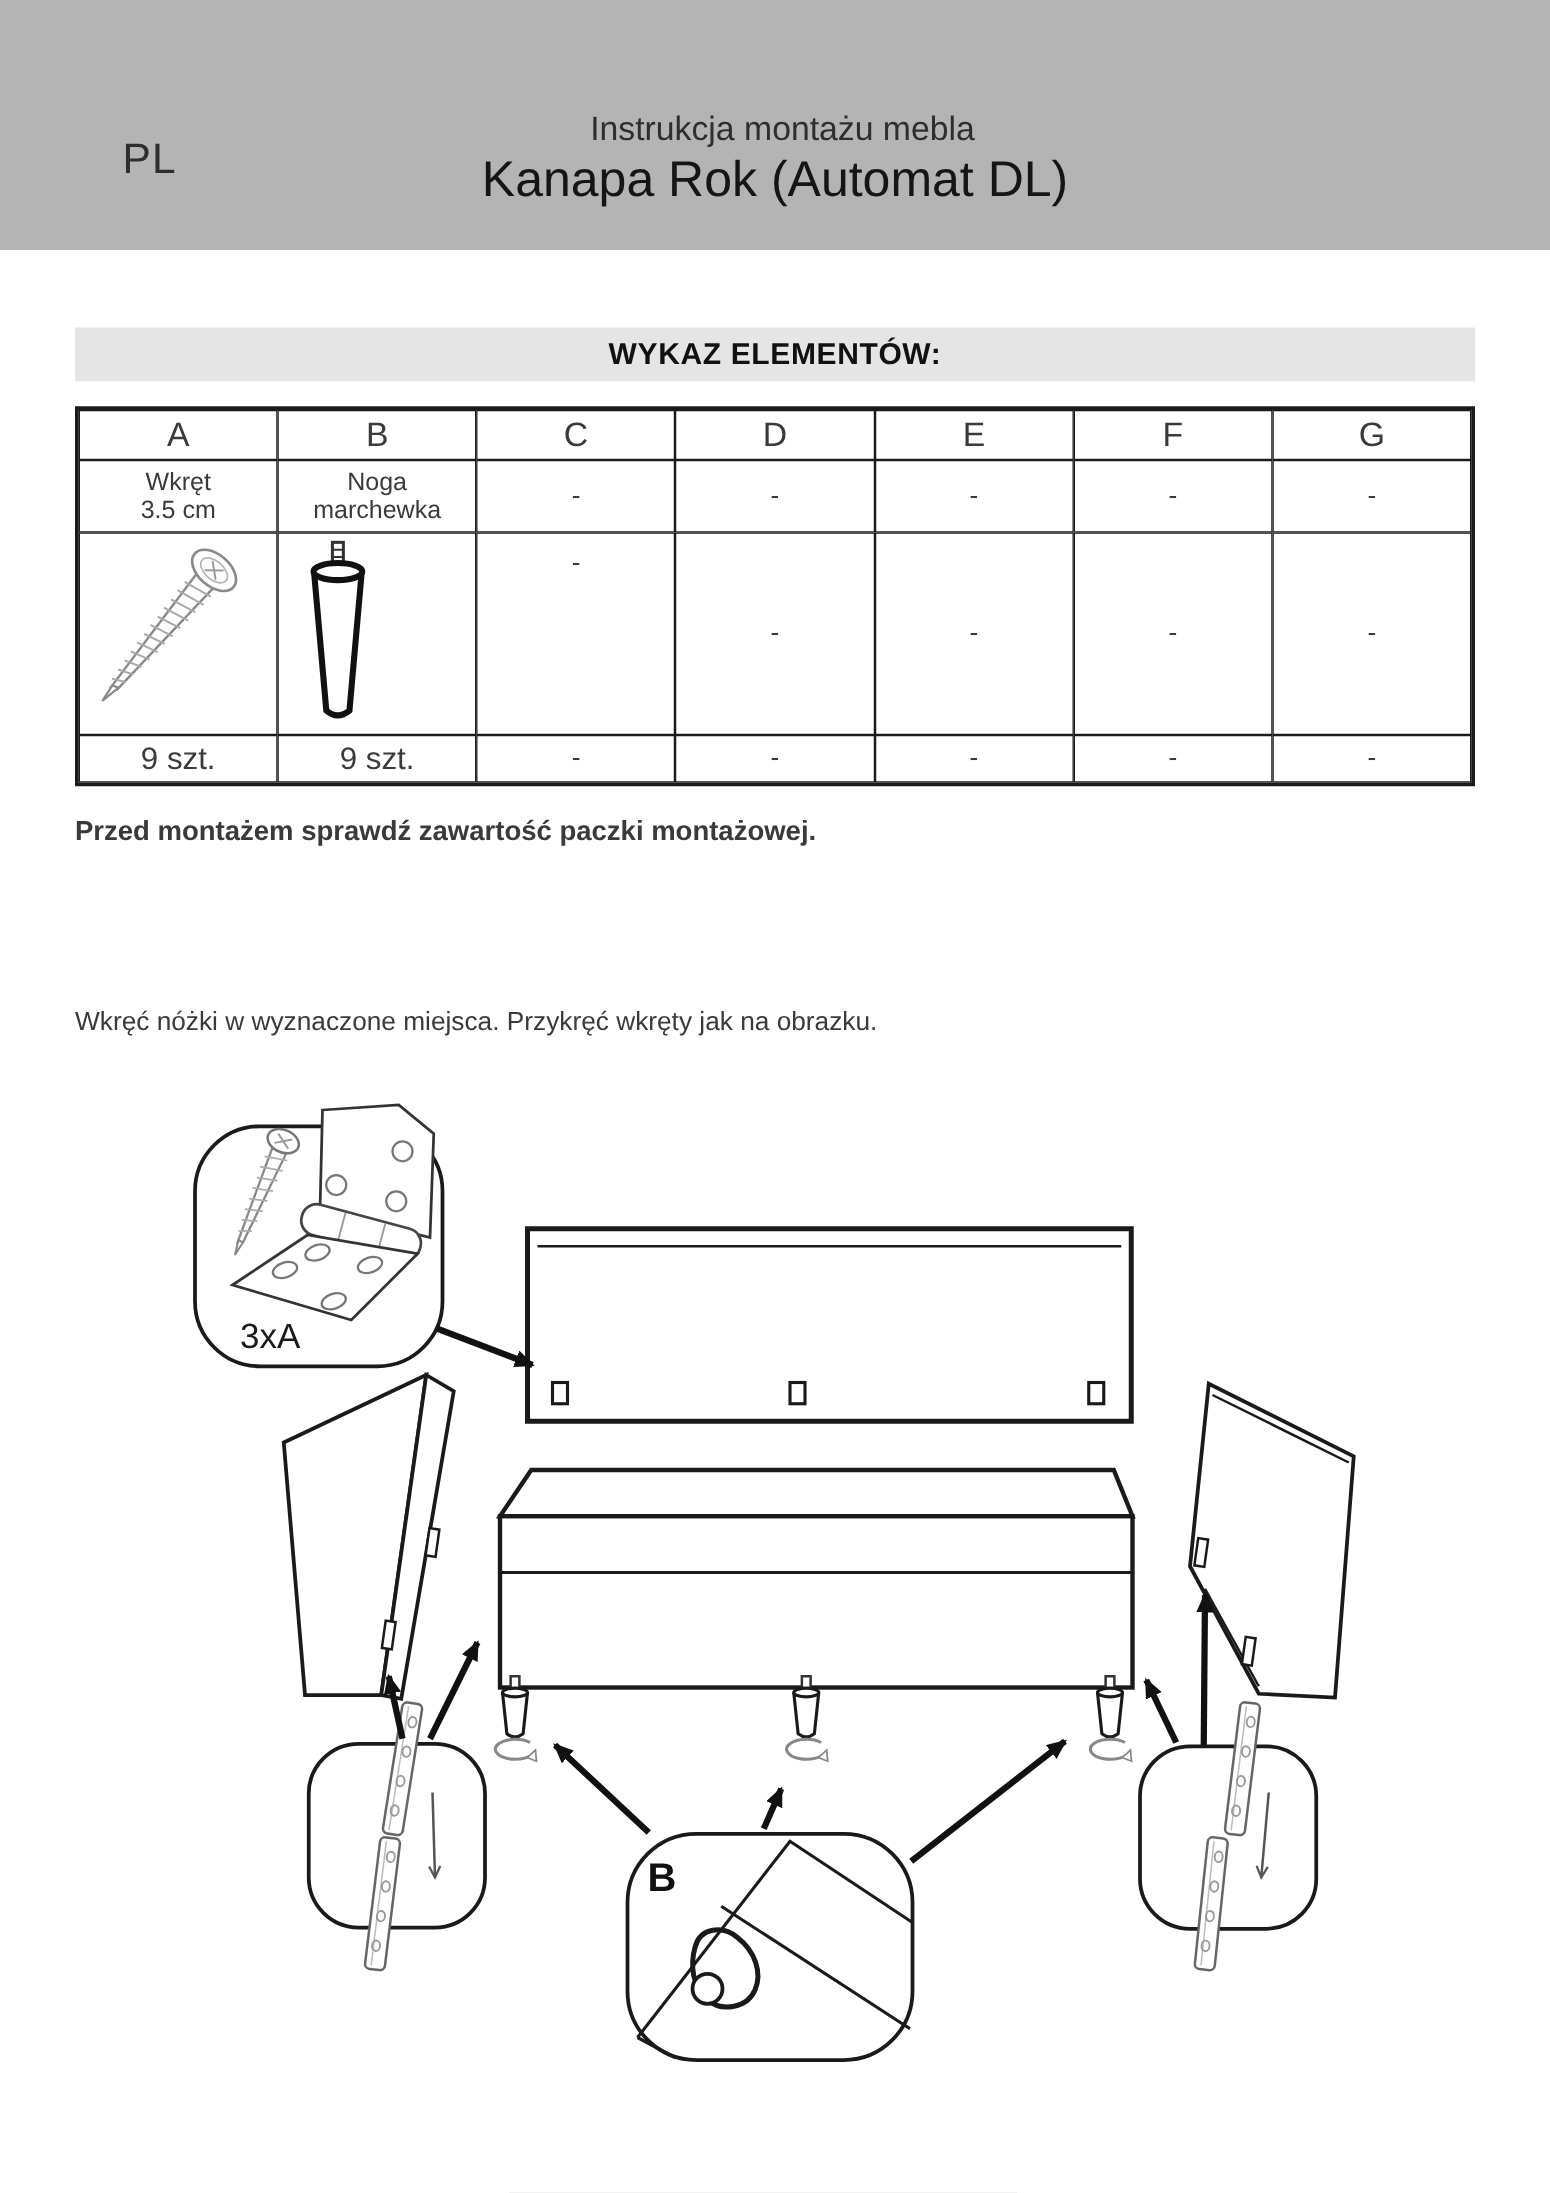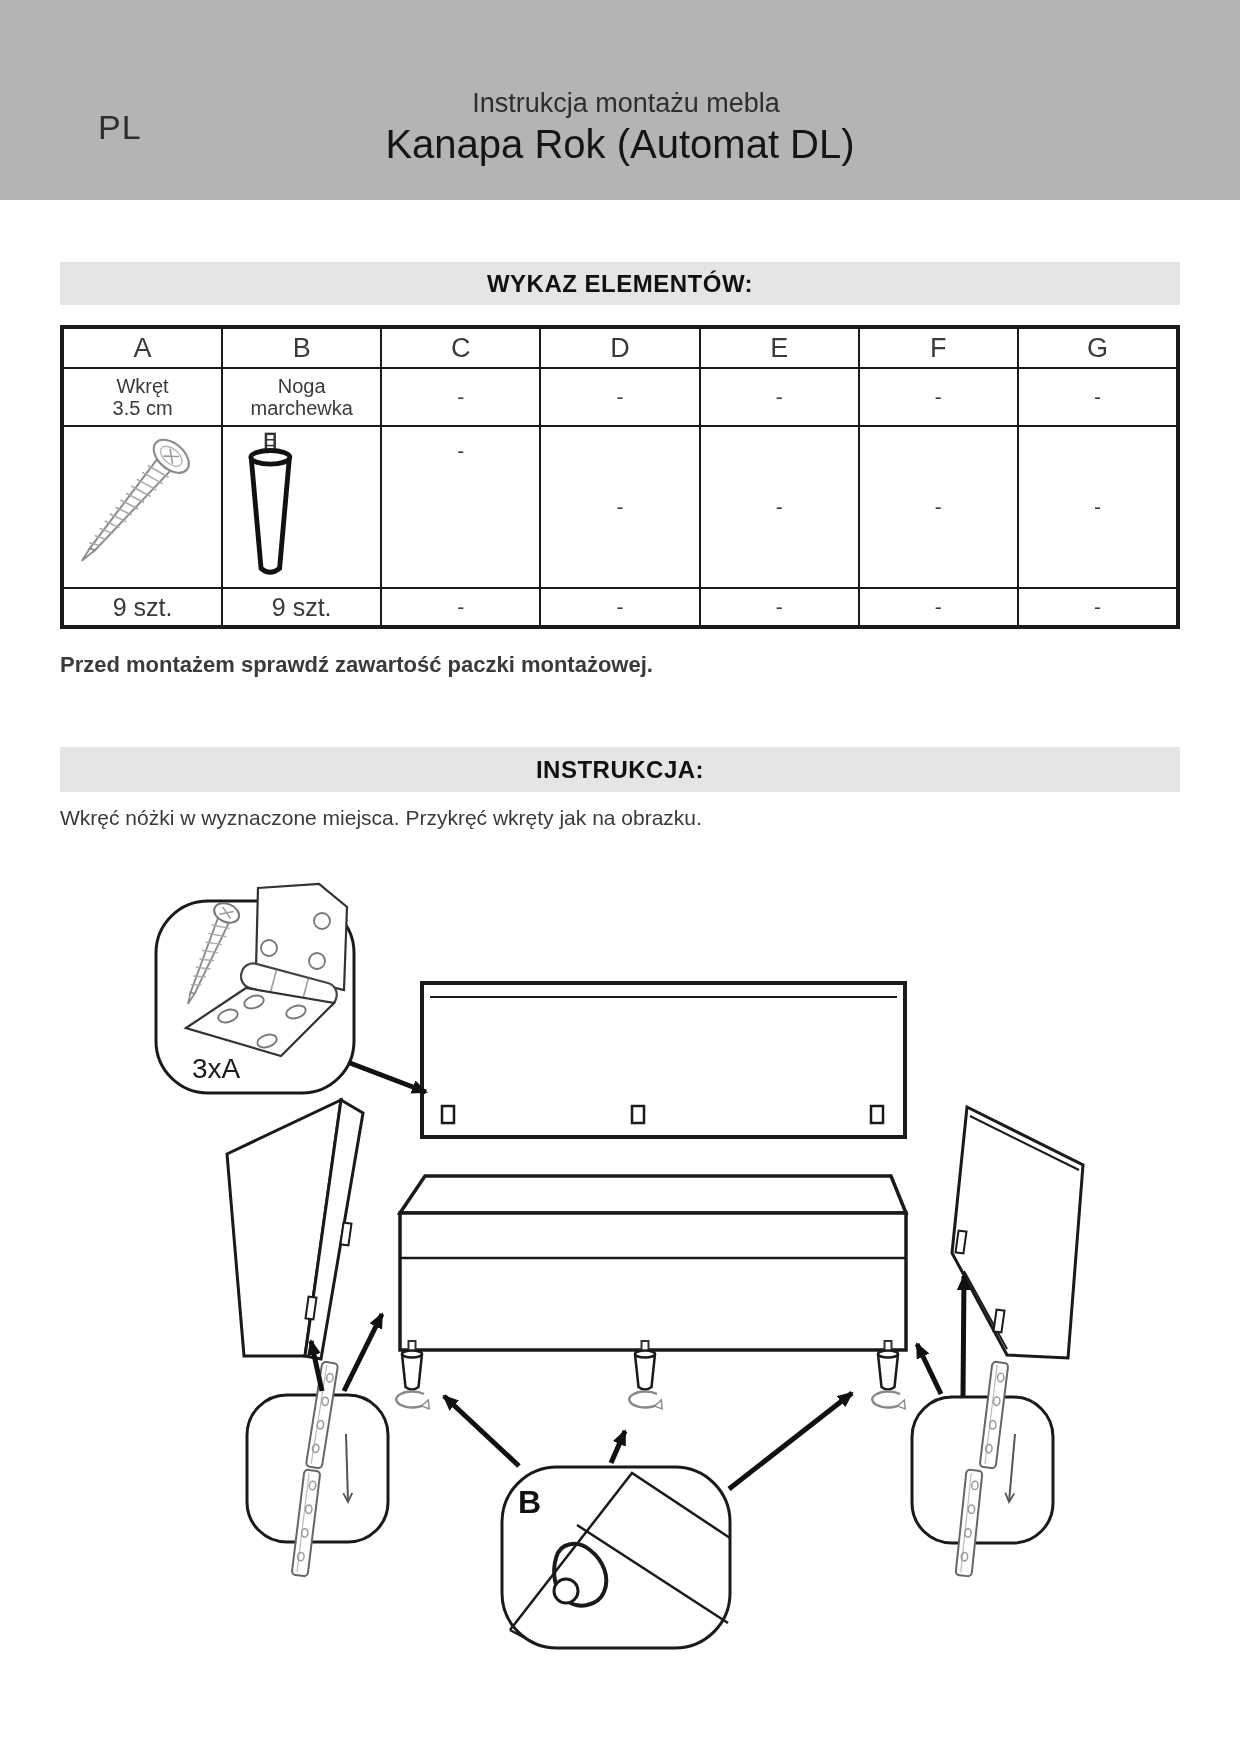--- a/index.html
+++ b/index.html
@@ -122,21 +122,20 @@
     <div class="cell count">9 szt.</div>
     <div class="cell dash">-</div>
     <div class="cell dash">-</div>
     <div class="cell dash">-</div>
     <div class="cell dash">-</div>
     <div class="cell dash">-</div>
   </div>
 
   <div class="note">Przed montażem sprawdź zawartość paczki montażowej.</div>
 
-  <div class="band instr">INSTRUKCJA:</div>
 
   <div class="instr-text">Wkręć nóżki w wyznaczone miejsca. Przykręć wkręty jak na obrazku.</div>
 
   <svg class="diagram" width="1240" height="820" viewBox="0 860 1240 820">
     <defs>
       <marker id="mA" markerWidth="20" markerHeight="16" refX="14" refY="7" orient="auto" markerUnits="userSpaceOnUse">
         <path d="M0,0 L16,7 L0,14 Z" fill="#111"></path>
       </marker>
       <marker id="mT" markerWidth="16" markerHeight="14" refX="10" refY="5.5" orient="auto" markerUnits="userSpaceOnUse">
         <path d="M1,1 L10,5.5 L1,10" fill="none" stroke="#555" stroke-width="1.8"></path>

